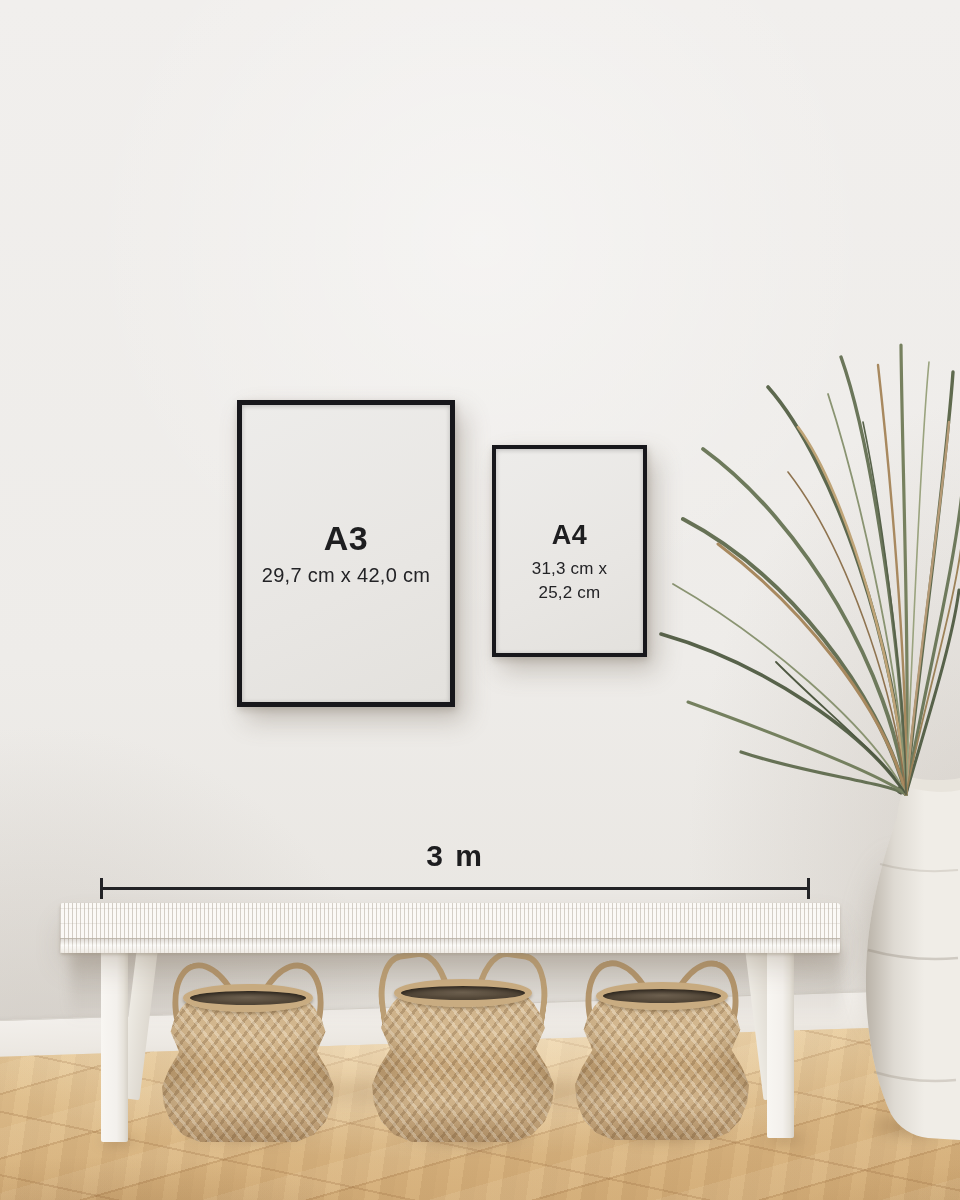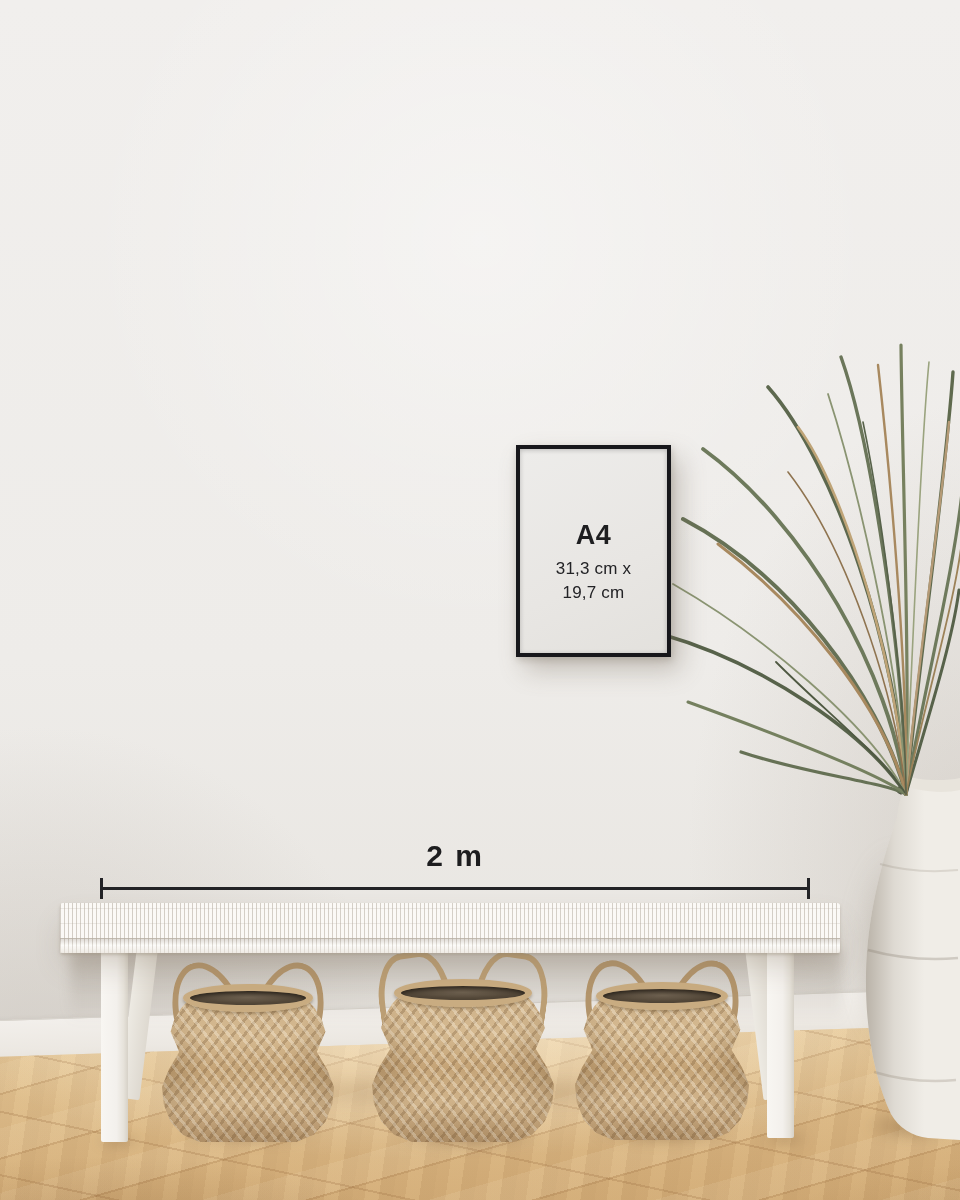--- a/index.html
+++ b/index.html
@@ -72,21 +72,21 @@
     box-shadow:9px 13px 24px rgba(108,96,82,0.32), 1px 3px 7px rgba(108,96,82,0.28);
   }
   .frame .paper{
     position:absolute;background:linear-gradient(155deg,#edecea 0%,#e8e6e3 60%,#e3e1dd 100%);
     box-shadow:inset 0 1px 5px rgba(0,0,0,0.22);
     display:flex;flex-direction:column;align-items:center;justify-content:center;
     color:#1e1e20;text-align:center;
   }
   .frame-a3{left:237px;top:400px;width:218px;height:307px;}
   .frame-a3 .paper{inset:5px;}
-  .frame-a4{left:516px;top:445px;width:155px;height:212px;}
+  .frame-a4{left:492px;top:445px;width:155px;height:212px;}
   .frame-a4 .paper{inset:4px;}
   .frame-a4 .paper{transform:translateY(0);}
   .frame-a4 .paper-inner{transform:translateY(12px);}
   .size-label{font-weight:700;letter-spacing:0.5px;}
   .frame-a3 .size-label{font-size:34px;line-height:1.0;margin-bottom:9px;}
   .frame-a4 .size-label{font-size:27px;line-height:1.0;margin-bottom:8px;}
   .size-dims{font-weight:500;color:#232326;}
   .frame-a3 .size-dims{font-size:20px;letter-spacing:0.3px;}
   .frame-a4 .size-dims{font-size:17px;line-height:1.38;letter-spacing:0.2px;}
   .paper-inner{display:flex;flex-direction:column;align-items:center;}
@@ -213,33 +213,41 @@
       <path d="M258 462 C222 392 112 302 25 252" stroke="#8a9472" stroke-width="1.8"></path>
       <path d="M258 462 C252 330 206 142 180 62" stroke="#8a9472" stroke-width="1.8"></path>
       <path d="M258 462 C264 330 272 122 281 30" stroke="#9aa37e" stroke-width="1.6"></path>
       <path d="M258 462 C276 372 310 262 315 198" stroke="#9c8258" stroke-width="1.8"></path>
       <path d="M258 462 C232 422 180 382 128 330" stroke="#4f5942" stroke-width="1.8"></path>
       <path d="M258 462 C246 352 196 212 140 140" stroke="#8f7450" stroke-width="1.6"></path>
       <path d="M258 462 C258 372 236 192 215 90" stroke="#57624a" stroke-width="1.6"></path>
     </g>
   </svg>
 
+  <div class="abs frame frame-a3">
+    <div class="paper">
+      <div class="paper-inner">
+        <div class="size-label">A3</div>
+        <div class="size-dims">29,7 cm x 42,0 cm</div>
+      </div>
+    </div>
+  </div>
 
   <div class="abs frame frame-a4">
     <div class="paper">
       <div class="paper-inner">
         <div class="size-label">A4</div>
         <div class="size-dims">31,3 cm x</div>
-        <div class="size-dims">19,7 cm</div>
+        <div class="size-dims">25,2 cm</div>
       </div>
     </div>
   </div>
 
   <div class="scale">
-    <div class="abs scale-label">2 m</div>
+    <div class="abs scale-label">3 m</div>
     <div class="abs scale-line"></div>
     <div class="abs scale-tick tick-l"></div>
     <div class="abs scale-tick tick-r"></div>
   </div>
 
   <div class="leg leg-rear rl"></div>
   <div class="leg leg-rear rr"></div>
 
   <div class="abs soft-shadow basket-shadow bsh1"></div>
   <div class="abs soft-shadow basket-shadow bsh2"></div>

